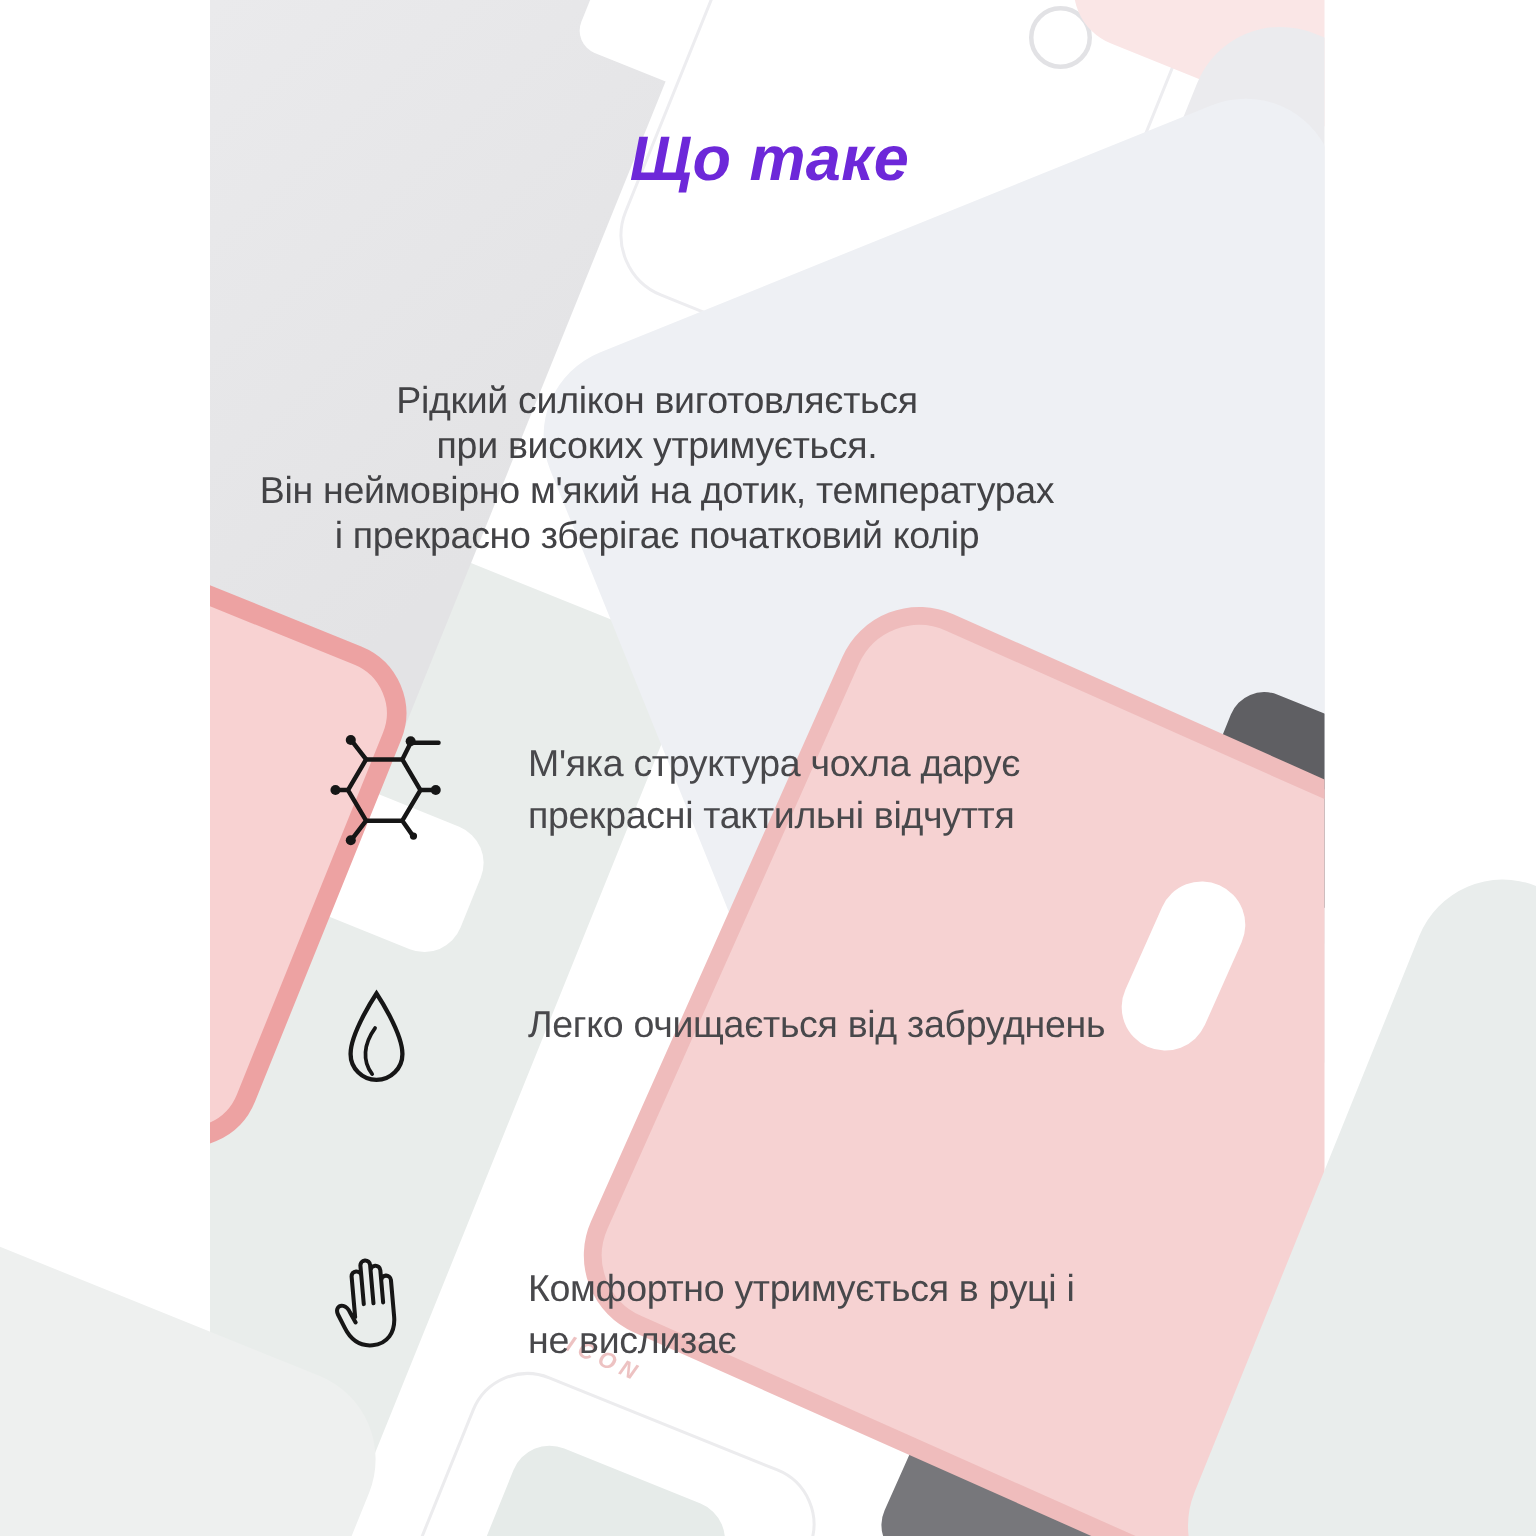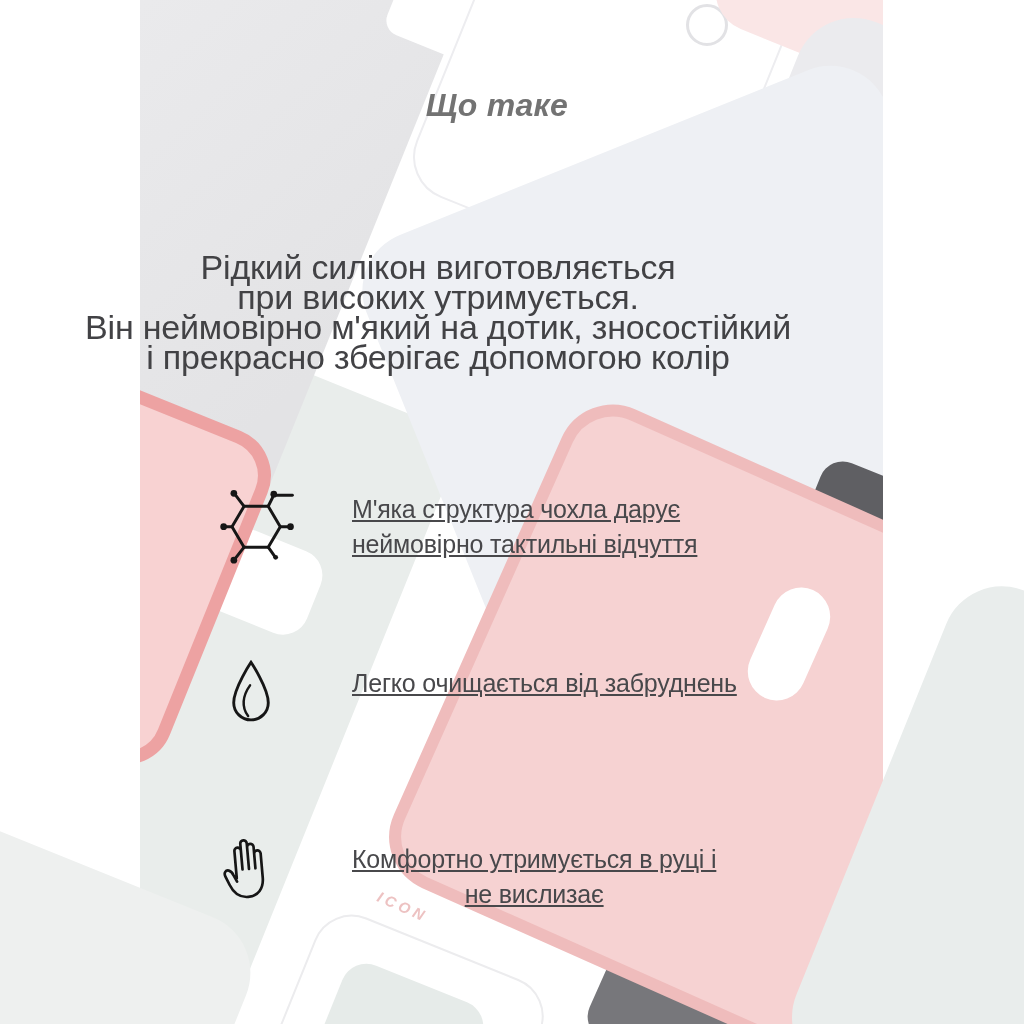--- a/index.html
+++ b/index.html
@@ -26,26 +26,26 @@
   .c-pink-cut{left:620px;top:585px;width:58px;height:118px;transform:rotate(24deg);border-radius:29px;background:#ffffff;}
   .c-whitebottom{left:148px;top:942px;width:240px;height:170px;transform:rotate(22deg);background:#ffffff;border:2px solid #ececee;border-radius:40px;}
   .c-whitebottom-inner{left:186px;top:980px;width:150px;height:110px;transform:rotate(22deg);background:#e6ebe9;border-radius:26px;}
   .wm{position:absolute;font-style:italic;font-weight:800;letter-spacing:4px;font-size:15px;}
   .wm-gray{left:666px;top:390px;transform:rotate(22deg);color:#e0e0e4;}
   .wm-pink{left:236px;top:898px;transform:rotate(24deg);color:#edc2c2;}
   .c-bl-corner{left:-270px;top:835px;width:450px;height:560px;transform:rotate(22deg);background:#eef0ef;border-radius:60px;}
   .c-br-corner{left:856px;top:628px;width:420px;height:520px;transform:rotate(22deg);background:#e9edec;border-radius:60px;}
 
   
-  .title{position:absolute;left:124px;top:82px;width:746px;text-align:center;
-         font-style:italic;font-weight:800;font-size:32px;line-height:47px;color:#737373;letter-spacing:.3px;}
+  .title{position:absolute;left:140px;top:82px;width:746px;text-align:center;
+         font-style:italic;font-weight:800;font-size:42px;line-height:47px;color:#6d28d9;letter-spacing:.3px;}
   .intro{position:absolute;left:0;top:252px;width:876px;text-align:center;
-         font-size:34px;line-height:30px;color:#424245;letter-spacing:-0.2px;}
-  .feature-text{position:absolute;left:352px;font-size:25px;line-height:35px;color:#48484b;letter-spacing:-0.2px;text-decoration:underline;}
-  .ft-1{top:492px;} .ft-2{top:666px;} .ft-3{top:842px;text-align:center;}
+         font-size:25px;line-height:30px;color:#424245;letter-spacing:-0.2px;}
+  .feature-text{position:absolute;left:352px;font-size:25px;line-height:35px;color:#48484b;letter-spacing:-0.2px;}
+  .ft-1{top:492px;} .ft-2{top:666px;} .ft-3{top:842px;}
   .icon{position:absolute;}
   .ic-1{left:219px;top:480px;} .ic-2{left:227px;top:659px;} .ic-3{left:219px;top:834px;transform:rotate(-5deg);}
   svg{display:block;}
 </style>
 </head>
 <body>
 
 <div class="canvas">
 
   <div class="collage">
@@ -72,22 +72,22 @@
   <div class="case c-bl-corner"></div>
   <div class="case c-br-corner"></div>
 
   <div class="title">
     <div>Що таке</div>
   </div>
 
   <div class="intro">
     <div>Рідкий силікон виготовляється</div>
     <div>при високих утримується.</div>
-    <div>Він неймовірно м'який на дотик, зносостійкий</div>
-    <div>і прекрасно зберігає допомогою колір</div>
+    <div>Він неймовірно м'який на дотик, температурах</div>
+    <div>і прекрасно зберігає початковий колір</div>
   </div>
 
   <div class="icon ic-1">
     <svg width="78" height="86" viewBox="0 0 84 90" fill="none" stroke="#161616" stroke-width="3.2" stroke-linecap="round" stroke-linejoin="round">
       <polygon points="27,27 53,27 66,49 53,71 27,71 14,49"></polygon>
       <line x1="27" y1="27" x2="17" y2="14"></line>
       <line x1="53" y1="27" x2="59" y2="15"></line>
       <line x1="59" y1="15" x2="79" y2="15"></line>
       <line x1="14" y1="49" x2="5" y2="49"></line>
       <line x1="66" y1="49" x2="76" y2="49"></line>
@@ -96,21 +96,21 @@
       <circle cx="16" cy="13" r="3.6" fill="#161616" stroke="none"></circle>
       <circle cx="59" cy="14" r="3.6" fill="#161616" stroke="none"></circle>
       <circle cx="5" cy="49" r="3.6" fill="#161616" stroke="none"></circle>
       <circle cx="77" cy="49" r="3.6" fill="#161616" stroke="none"></circle>
       <circle cx="16" cy="85" r="3.6" fill="#161616" stroke="none"></circle>
       <circle cx="61" cy="82" r="2.6" fill="#161616" stroke="none"></circle>
     </svg>
   </div>
   <div class="feature-text ft-1">
     <div>М'яка структура чохла дарує</div>
-    <div>неймовірно тактильні відчуття</div>
+    <div>прекрасні тактильні відчуття</div>
   </div>
 
   <div class="icon ic-2">
     <svg width="48" height="70" viewBox="0 0 50 72" fill="none" stroke="#161616" stroke-width="3" stroke-linecap="round">
       <path d="M25 3 C25 3 7 30 7 45 a18 18 0 0 0 36 0 C43 30 25 3 25 3 Z"></path>
       <path d="M24 27 C16 38 15 50 22 59" stroke-width="2.6"></path>
     </svg>
   </div>
   <div class="feature-text ft-2">
     <div>Легко очищається від забруднень</div>

